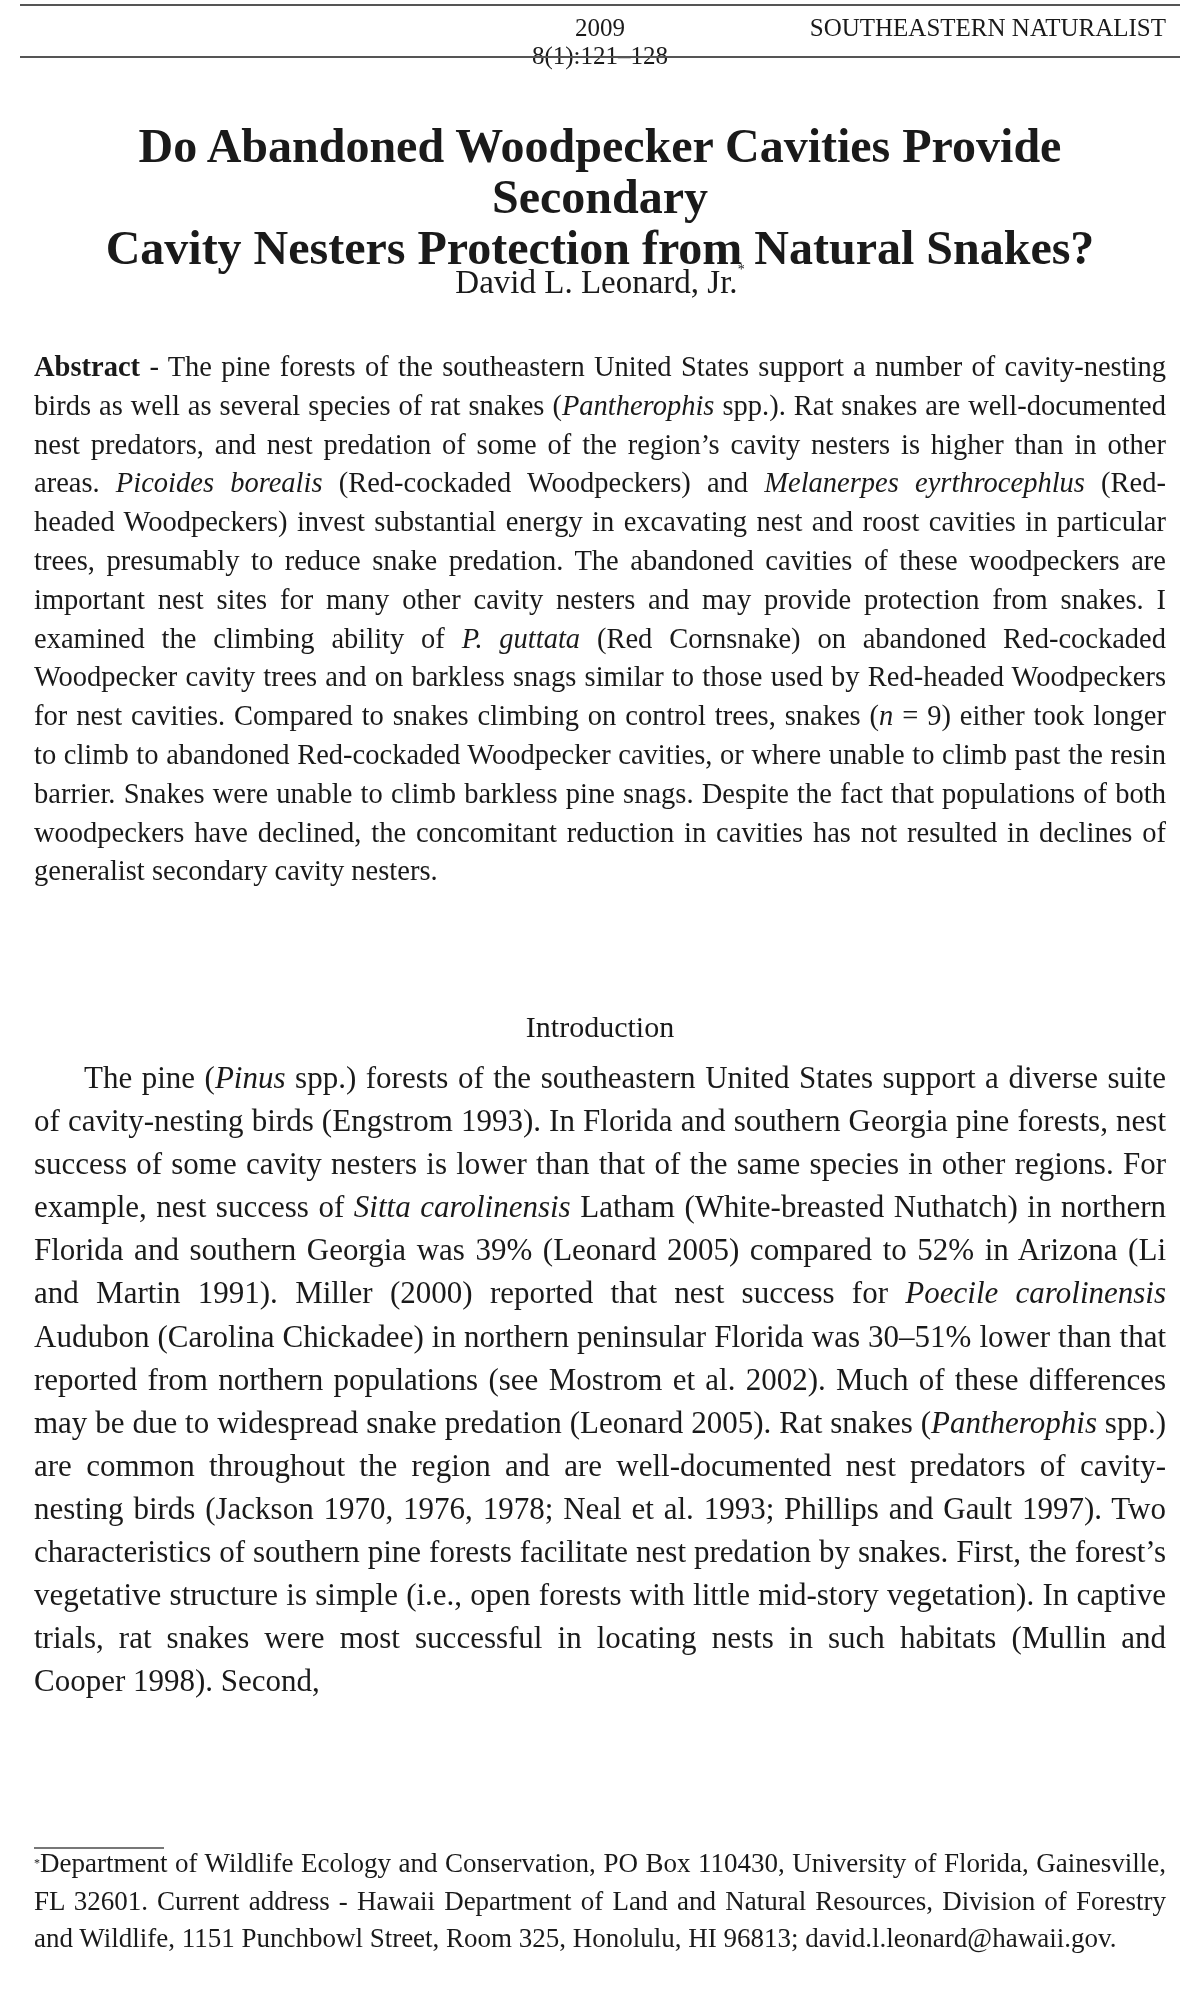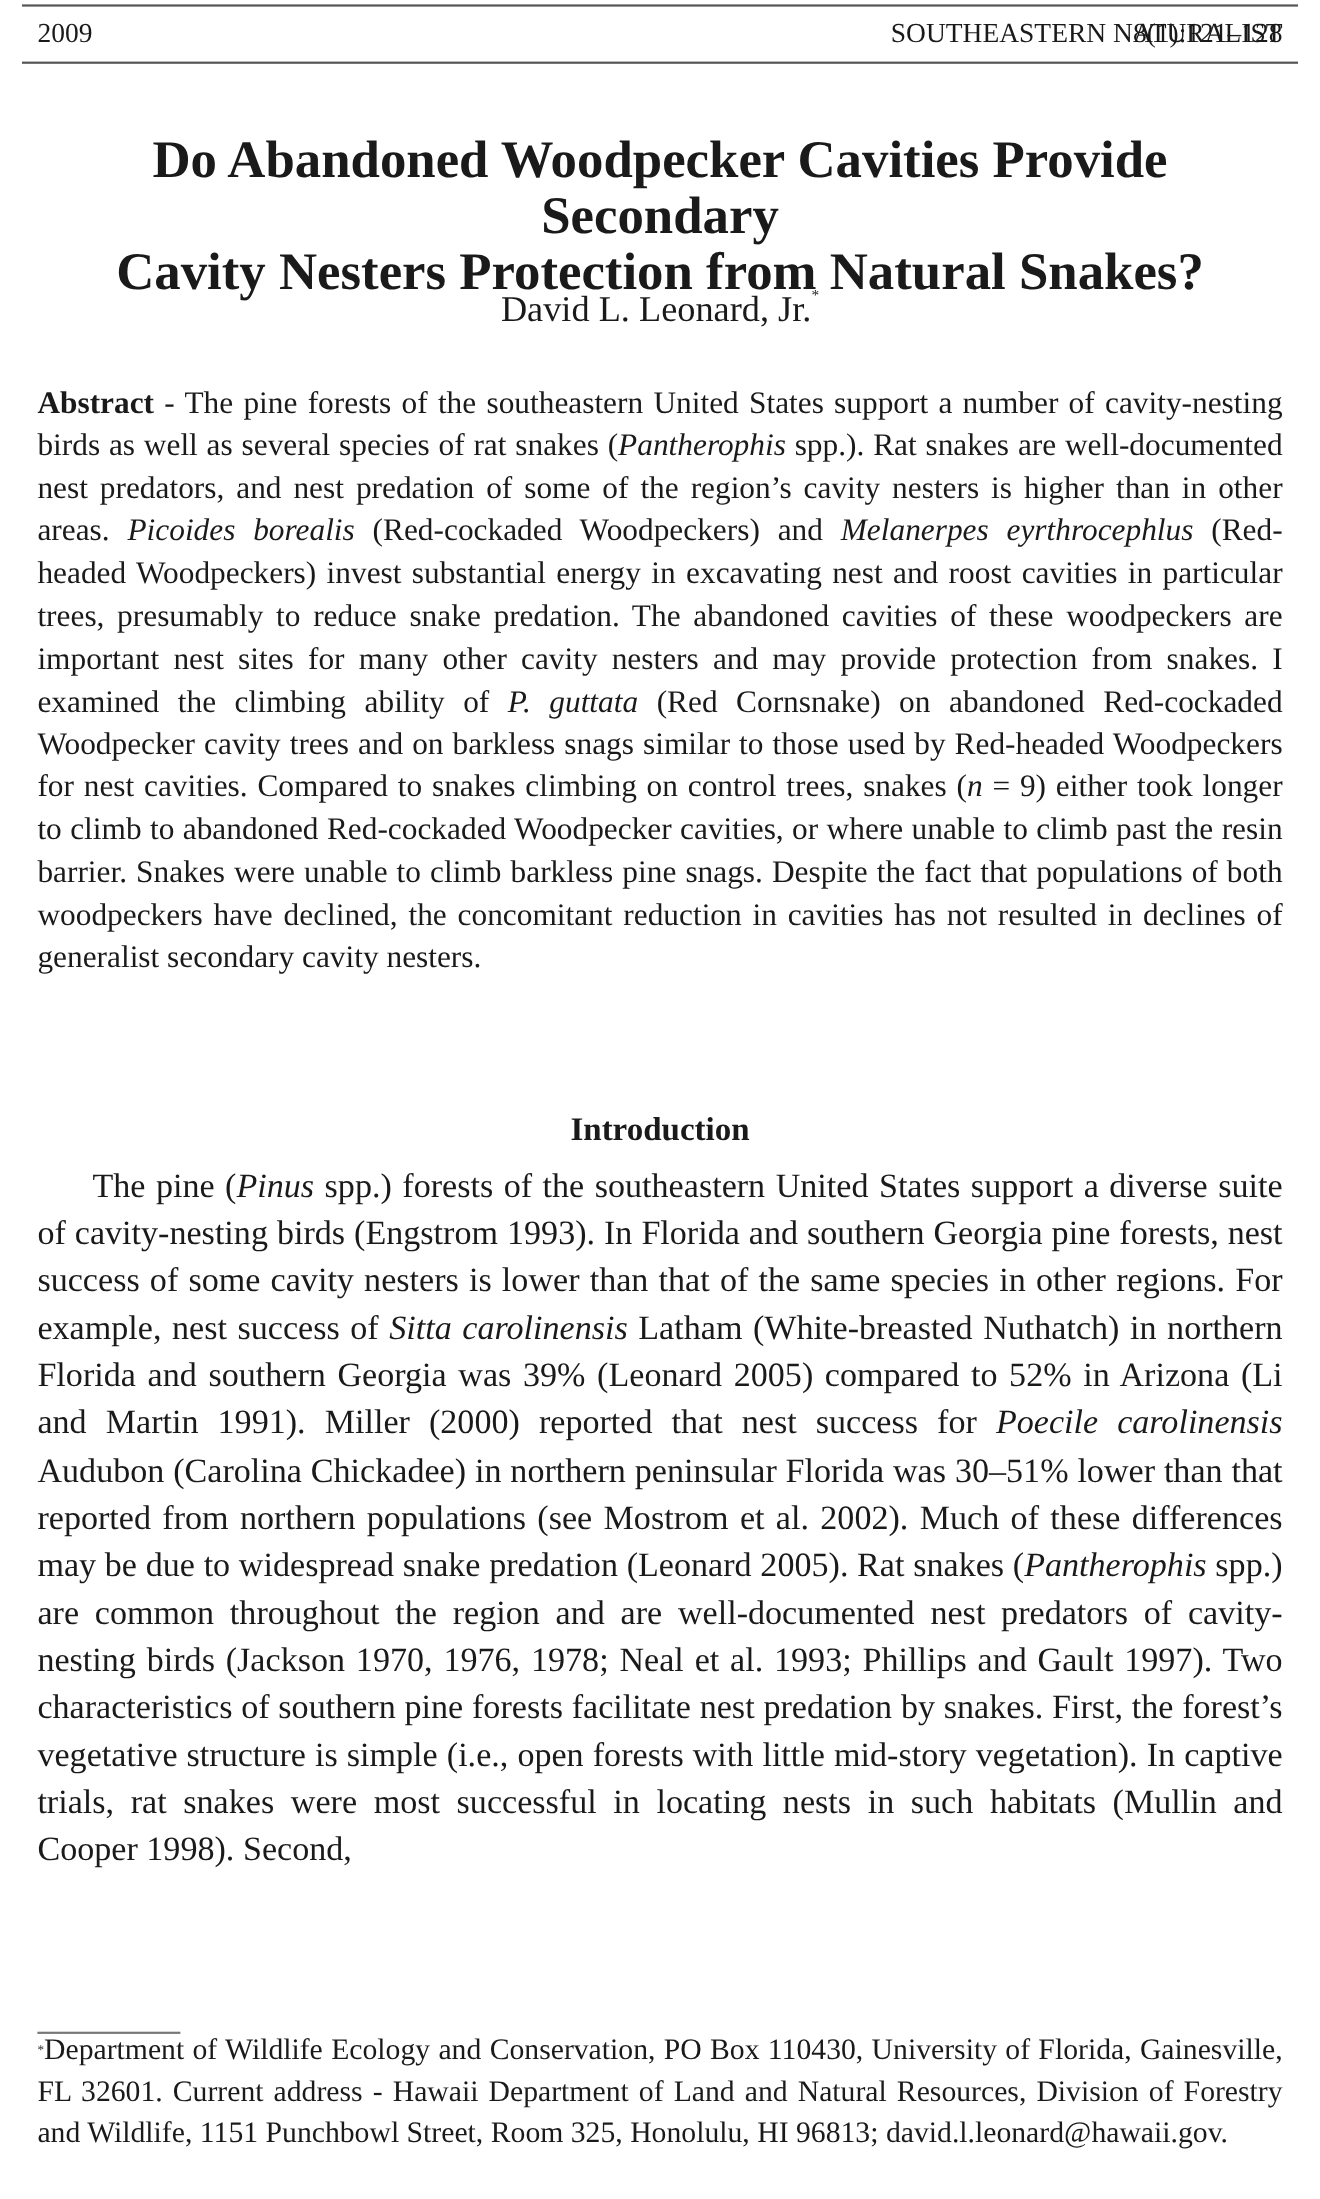--- a/index.html
+++ b/index.html
@@ -1,30 +1,30 @@
 <!DOCTYPE html>
 <html><head>
 <meta charset="utf-8">
 <style>
   html, body { margin:0; padding:0; background:#ffffff; }
   body { width:1200px; height:1999px; position:relative; overflow:hidden; color:#1a1a1a;
          font-family:"Liberation Serif","DejaVu Serif",serif; }
   .rule-top { position:absolute; left:20px; right:20px; top:4px; height:2px; background:#555; }
   .rule-mid { position:absolute; left:20px; right:20px; top:56px; height:2px; background:#555; }
   .running-head { position:absolute; left:34px; right:34px; top:14px; height:34px; font-size:25px;
-                  display:flex; justify-content:space-between; align-items:center; }
+                  display:flex; justify-content:space-between; align-items:center;flex-direction:column; }
   .running-head .journal { position:absolute; left:0; right:0; text-align:right; }
   .title { position:absolute; left:40px; right:40px; top:120px; text-align:center; font-weight:bold;
            font-size:48px; line-height:51px; }
   .author { position:absolute; left:0; right:0; top:264px; text-align:center; font-size:33px; }
   .author sup { font-size:14px; vertical-align:top; position:relative; top:-2px; }
   .text-block { position:absolute; left:34px; width:1132px; text-align:justify; }
   .abstract { top:348px; font-size:28.5px; line-height:38.8px; }
   .abstract b { font-weight:bold; }
-  .section-head { position:absolute; left:0; right:0; top:1010px; text-align:center; font-weight:bold; font-size:30px; }
+  .section-head { position:absolute; left:0; right:0; top:1010px; text-align:center; font-weight:normal; font-size:30px; }
   .intro { top:1056px; font-size:31px; line-height:43.1px; text-indent:50px; }
   .fn-rule { position:absolute; left:34px; width:130px; top:1847px; height:2px; background:#777; }
   .footnote { top:1845px; font-size:27px; line-height:37.5px; }
   .footnote sup { font-size:12px; vertical-align:top; }
   i { font-style:italic; }
 </style>
 </head>
 <body>
 
 <div class="rule-top"></div>

